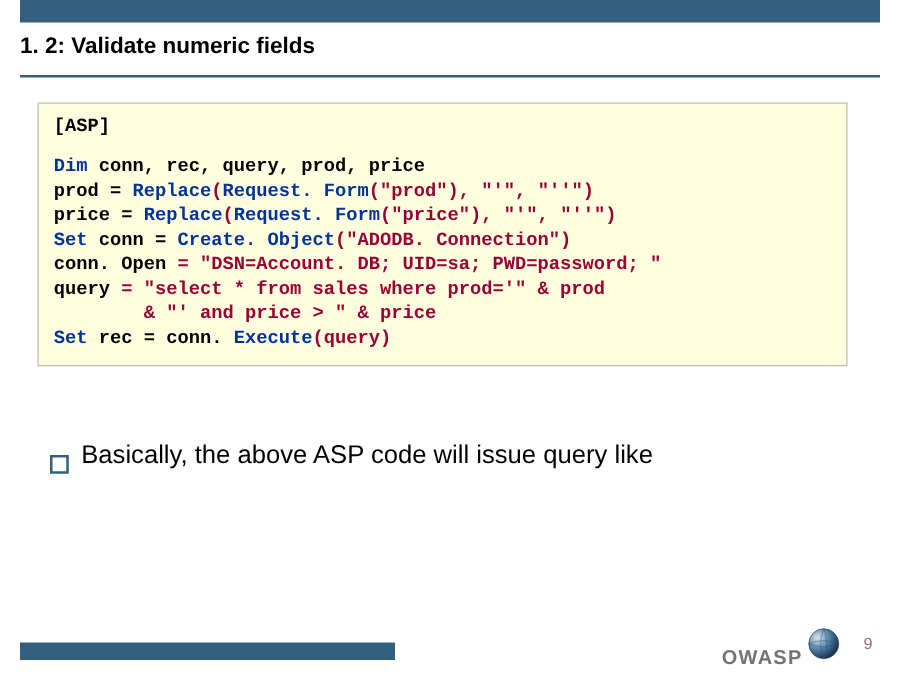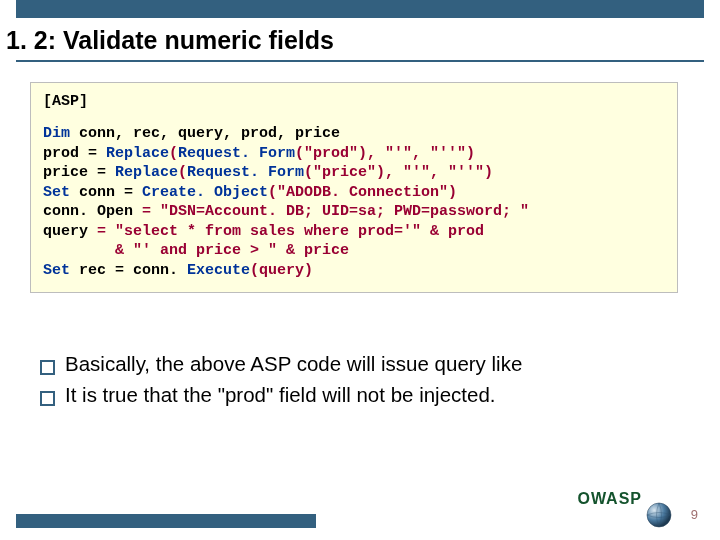--- a/index.html
+++ b/index.html
@@ -21,22 +21,22 @@
     position: absolute;
     top: 0;
     left: 16px;
     right: 16px;
     height: 18px;
     background: #33607f;
   }
   .title {
     position: absolute;
     top: 26px;
-    left: 6px;
-    font-size: 25px;
+    left: 16px;
+    font-size: 18px;
     font-weight: bold;
     color: #000;
   }
   .title-underline {
     position: absolute;
     top: 60px;
     left: 16px;
     right: 16px;
     height: 2px;
     background: #33607f;
@@ -74,21 +74,21 @@
     position: absolute;
     top: 348px;
     left: 40px;
     right: 40px;
     font-size: 20.5px;
     color: #000;
     line-height: 1.52;
   }
   .bullet-row {
     display: flex;
-    align-items: center;
+    align-items: flex-end;
   }
   .sq {
     width: 11px;
     height: 11px;
     border: 2px solid #33607f;
     background: #ffffff;
     margin-top: 8px;
     margin-right: 10px;
     flex-shrink: 0;
   }
@@ -97,24 +97,24 @@
     position: absolute;
     left: 16px;
     bottom: 12px;
     width: 300px;
     height: 14px;
     background: #33607f;
   }
   .footer-owasp {
     position: absolute;
     right: 78px;
-    bottom: 32px;
+    bottom: 4px;
     font-weight: bold;
     font-size: 16px;
-    color: #14532d;
+    color: #737373;
     letter-spacing: 1px;
   }
   .footer-logo {
     position: absolute;
     right: 48px;
     bottom: 12px;
     width: 26px;
     height: 26px;
   }
   .footer-pagenum {
@@ -145,24 +145,20 @@
 <span class="id">query</span><span class="tx"> = "select * from sales where prod='" &amp; prod</span>
 <span class="tx">        &amp; "' and price &gt; " &amp; price</span>
 <span class="kw">Set </span><span class="id">rec = conn. </span><span class="fn">Execute</span><span class="tx">(query)</span></div>
   </div>
 
   <div class="bullets">
     <div class="bullet-row">
       <div class="sq"></div>
       <div>Basically, the above ASP code will issue query like</div>
     </div>
-    <div class="bullet-row">
-      <div class="sq"></div>
-      <div>It is true that the "prod" field will not be injected.</div>
-    </div>
   </div>
 
   <div class="footer-left"></div>
   <div class="footer-owasp">OWASP</div>
   <svg class="footer-logo" viewBox="0 0 26 26">
     <defs>
       <radialGradient id="g" cx="30%" cy="30%" r="70%">
         <stop offset="0%" stop-color="#d8e6f0"></stop>
         <stop offset="60%" stop-color="#4b7aa0"></stop>
         <stop offset="100%" stop-color="#1e3a52"></stop>

